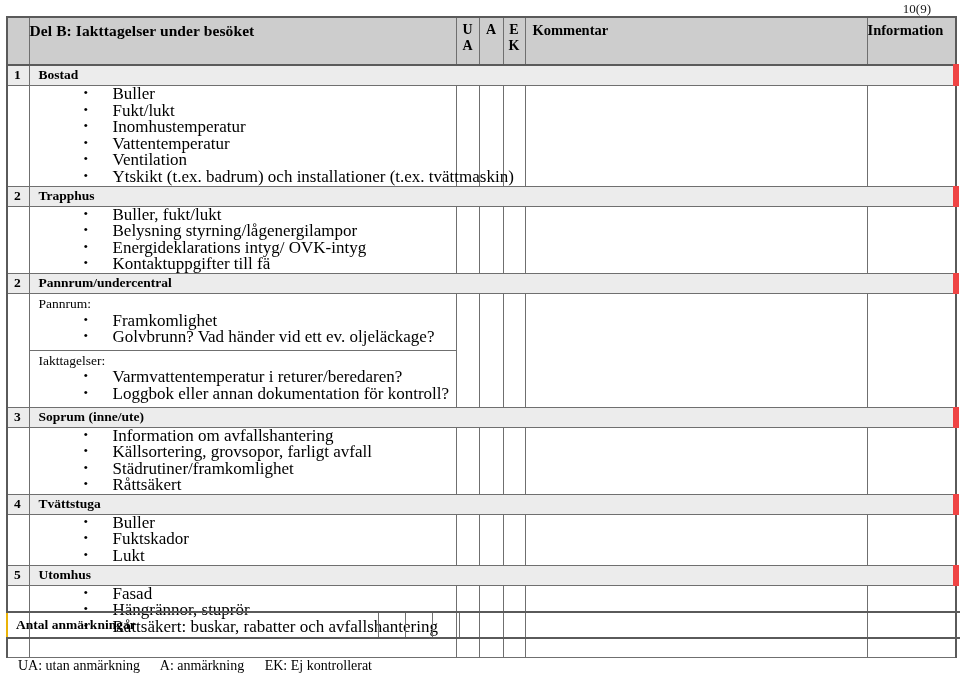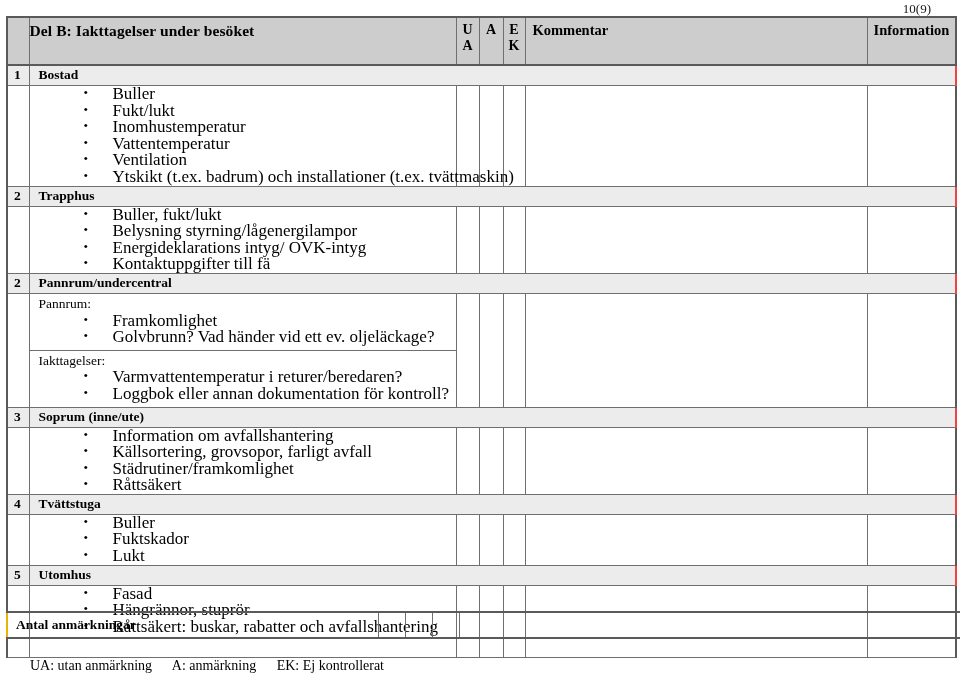--- a/index.html
+++ b/index.html
@@ -72,21 +72,21 @@
     font-size: 15.5px;
     letter-spacing: .1px;
   }
   .hdr .mini {
     text-align: center;
     font-size: 14px;
     line-height: 16px;
     padding-left: 0;
   }
   .hdr .kommentar-cell { padding-left: 7px; }
-  .hdr .info-cell { padding-left: 6px; }
+  .hdr .info-cell { }
 
   
   col.c-num      { width: 22px; }
   col.c-content  { width: 427px; }
   col.c-ua       { width: 23px; }
   col.c-a        { width: 24px; }
   col.c-ek       { width: 22px; }
   col.c-komm     { width: 342px; }
   col.c-info     { width: 89px; }
 
@@ -99,21 +99,21 @@
     height: 17px;
     padding: 1px 0 1px 0;
   }
   .section-row td.num {
     text-align: left;
     padding-left: 6px;
     border-left: 2px solid #5a5a5a;
   }
   .section-row td.label { padding-left: 9px; }
   .section-row td.spanner {
-    border-right: 2px solid #ef4444;
+    border-right: 6px solid #ef4444;
     border-left: none;
   }
 
   
   .items-cell {
     padding: 2px 0 4px 0;
     background: #ffffff;
   }
   .bullets {
     margin: 0;
@@ -173,21 +173,21 @@
   }
   .totals-table td.t-last { border-right: 2px solid #5a5a5a; }
   col.t-lab  { width: 371px; }
   col.t-box  { width: 27px; }
   col.t-rest { width: 517px; }
 
   
   .legend {
     position: absolute;
     top: 657px;
-    left: 30px;
+    left: 18px;
     font-size: 14px;
     line-height: 18px;
     white-space: nowrap;
   }
   .legend span { margin-right: 17px; }
   .legend span:last-child { margin-right: 0; }
 </style>
 </head>
 <body>
 

